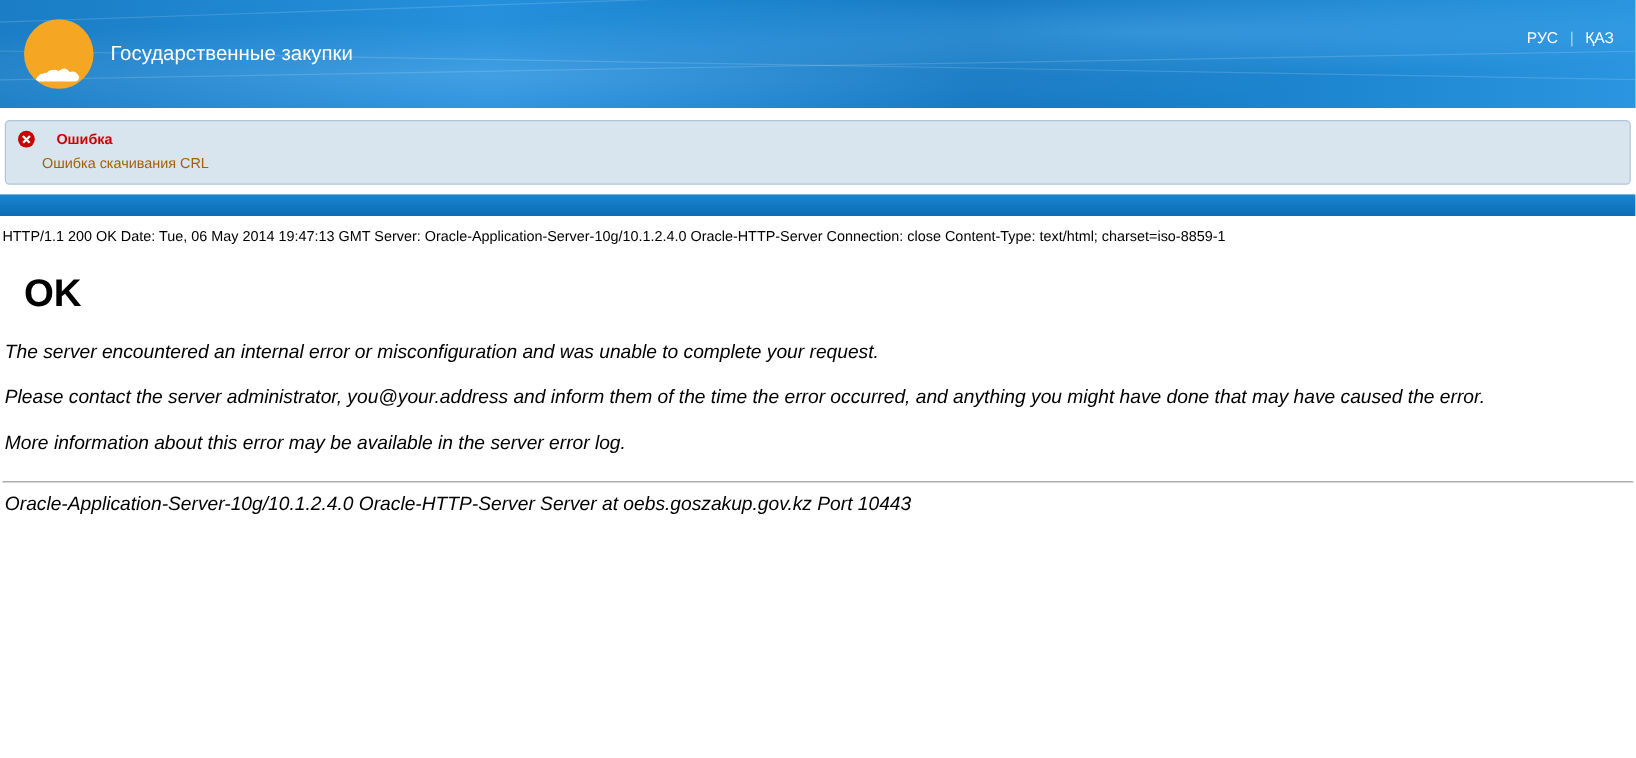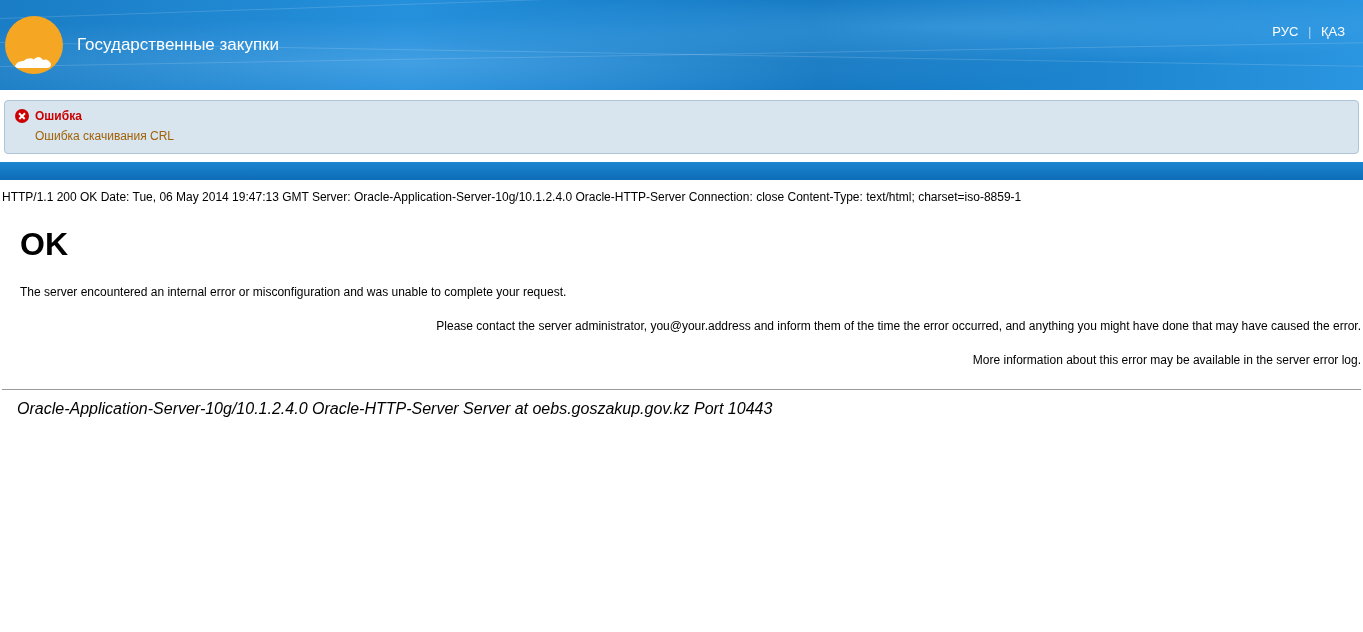--- a/index.html
+++ b/index.html
@@ -32,21 +32,21 @@
       height: 1px;
       background: rgba(255,255,255,0.15);
       width: 120%;
       transform-origin: left;
     }
     .header-content {
       position: relative;
       display: flex;
       align-items: center;
       height: 100%;
-      padding-left: 5px;
+      padding-left: 20px;
     }
     .logo {
       width: 58px;
       height: 58px;
       background: #f5a623;
       border-radius: 50%;
       position: relative;
       overflow: hidden;
       flex-shrink: 0;
     }
@@ -90,21 +90,21 @@
     .error-band {
       background: #d8e4ee;
       border: 1px solid #b0c4d8;
       border-radius: 4px;
       margin: 10px 4px 0 4px;
       padding: 8px 10px 10px 10px;
     }
     .error-title-row {
       display: flex;
       align-items: center;
-      gap: 6px;
+      gap: 18px;
     }
     .error-icon {
       width: 14px;
       height: 14px;
       background: #cc0000;
       border-radius: 50%;
       position: relative;
       flex-shrink: 0;
     }
     .error-icon::before,
@@ -139,36 +139,36 @@
       font-size: 12px;
       padding: 10px 2px 0 2px;
       color: #000;
     }
     .ok-heading {
       font-size: 32px;
       font-weight: bold;
       padding: 22px 2px 0 20px;
     }
     .body-text {
-      font-size: 12px;
-      padding: 22px 2px 0 20px;
+      font-size: 16px;
+      padding: 22px 2px 0 4px;
+      font-style: italic;
     }
     .body-text.tight {
       padding-top: 20px;
-      text-align: right;
     }
     hr.sep {
       margin: 22px 2px 0 2px;
       border: none;
       border-top: 1px solid #999;
     }
     .server-footer {
       font-style: italic;
       font-size: 16px;
-      padding: 10px 2px 0 17px;
+      padding: 10px 2px 0 4px;
     }
   </style>
 </head>
 <body>
 
 <div class="header">
   <div class="header-bg-overlay">
     <div class="header-line" style="top:18px; transform: rotate(-2deg);"></div>
     <div class="header-line" style="top:42px; transform: rotate(1deg);"></div>
     <div class="header-line" style="top:66px; transform: rotate(-1deg);"></div>

